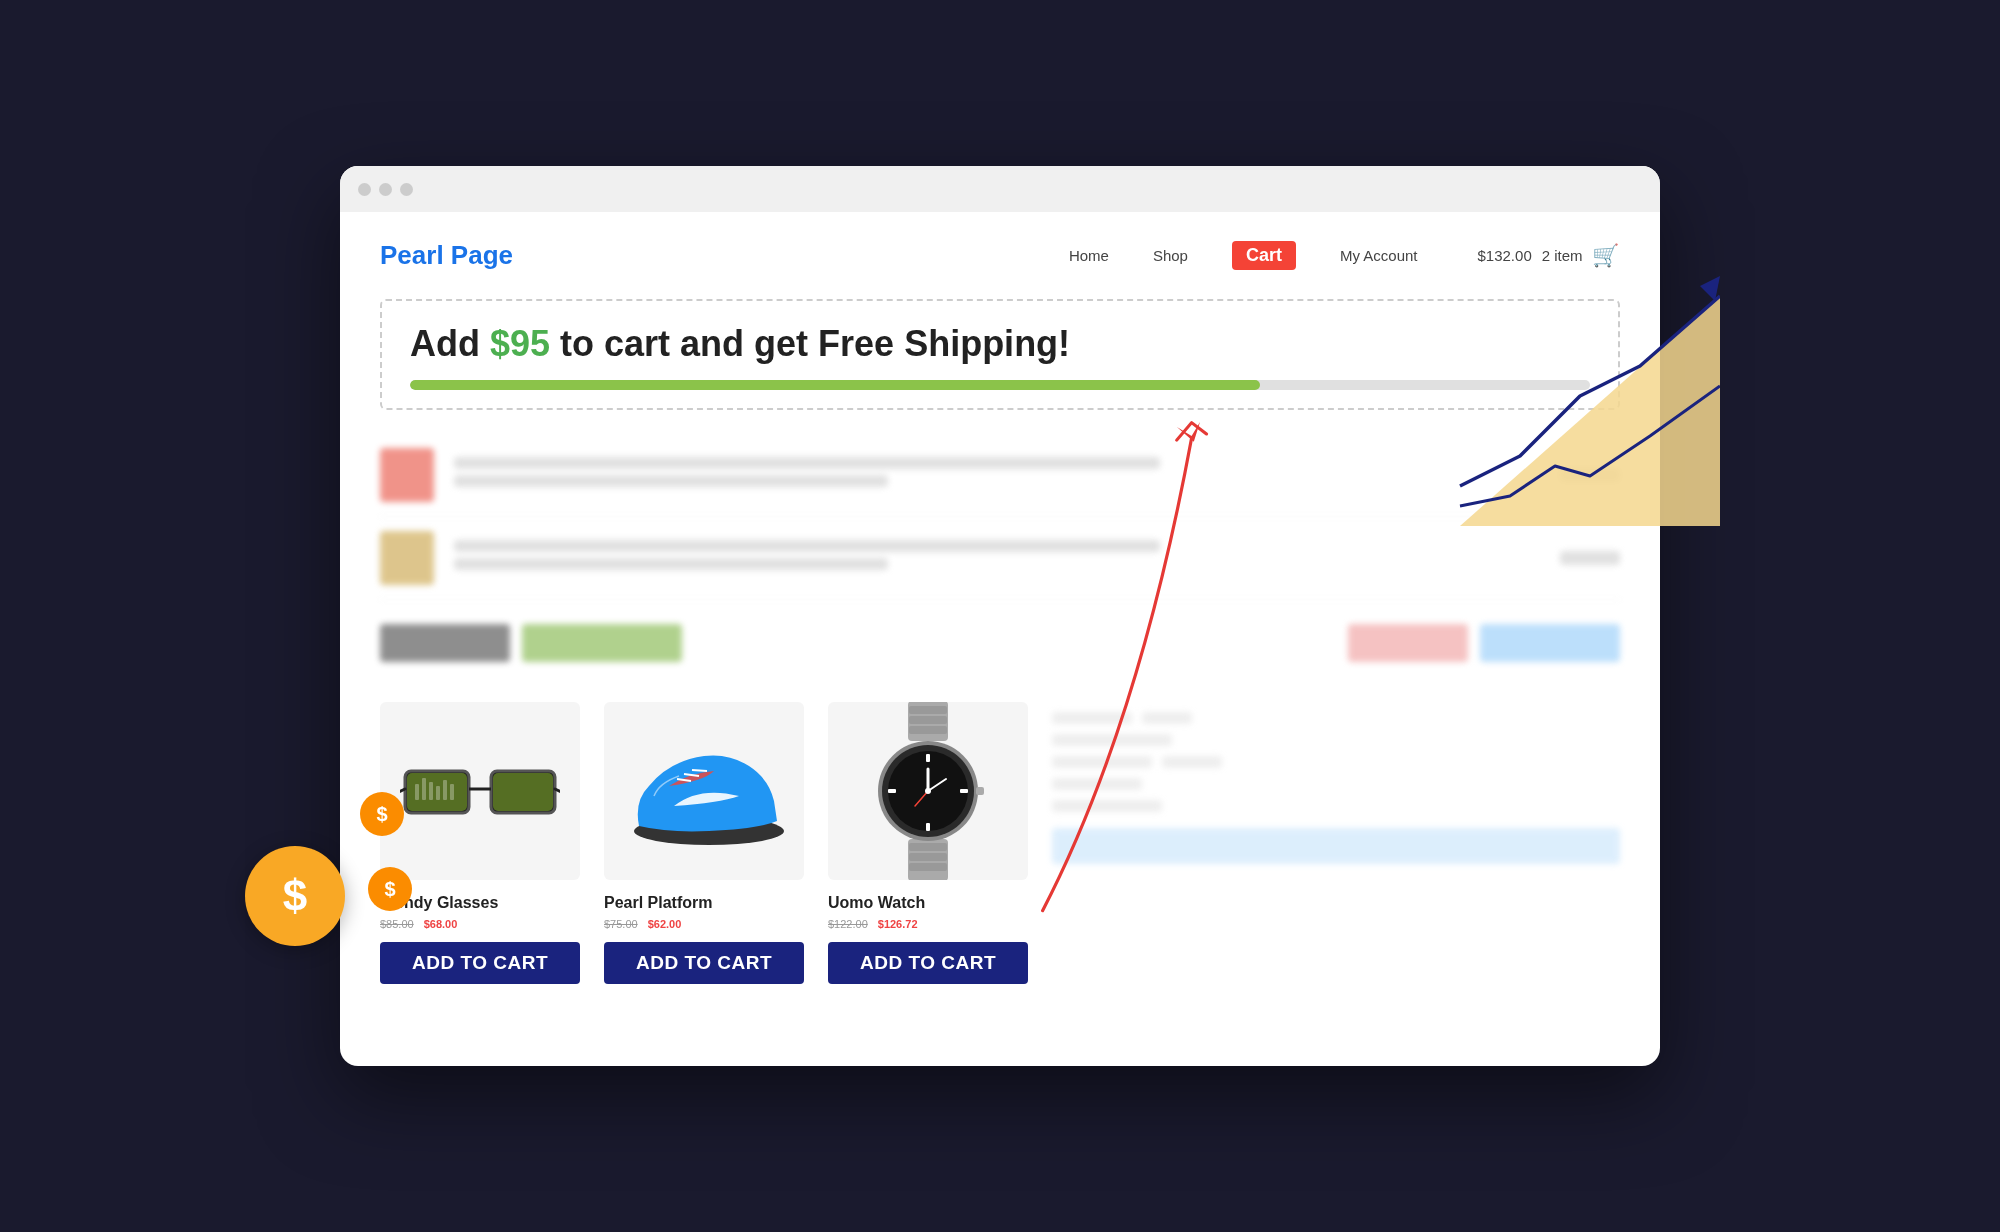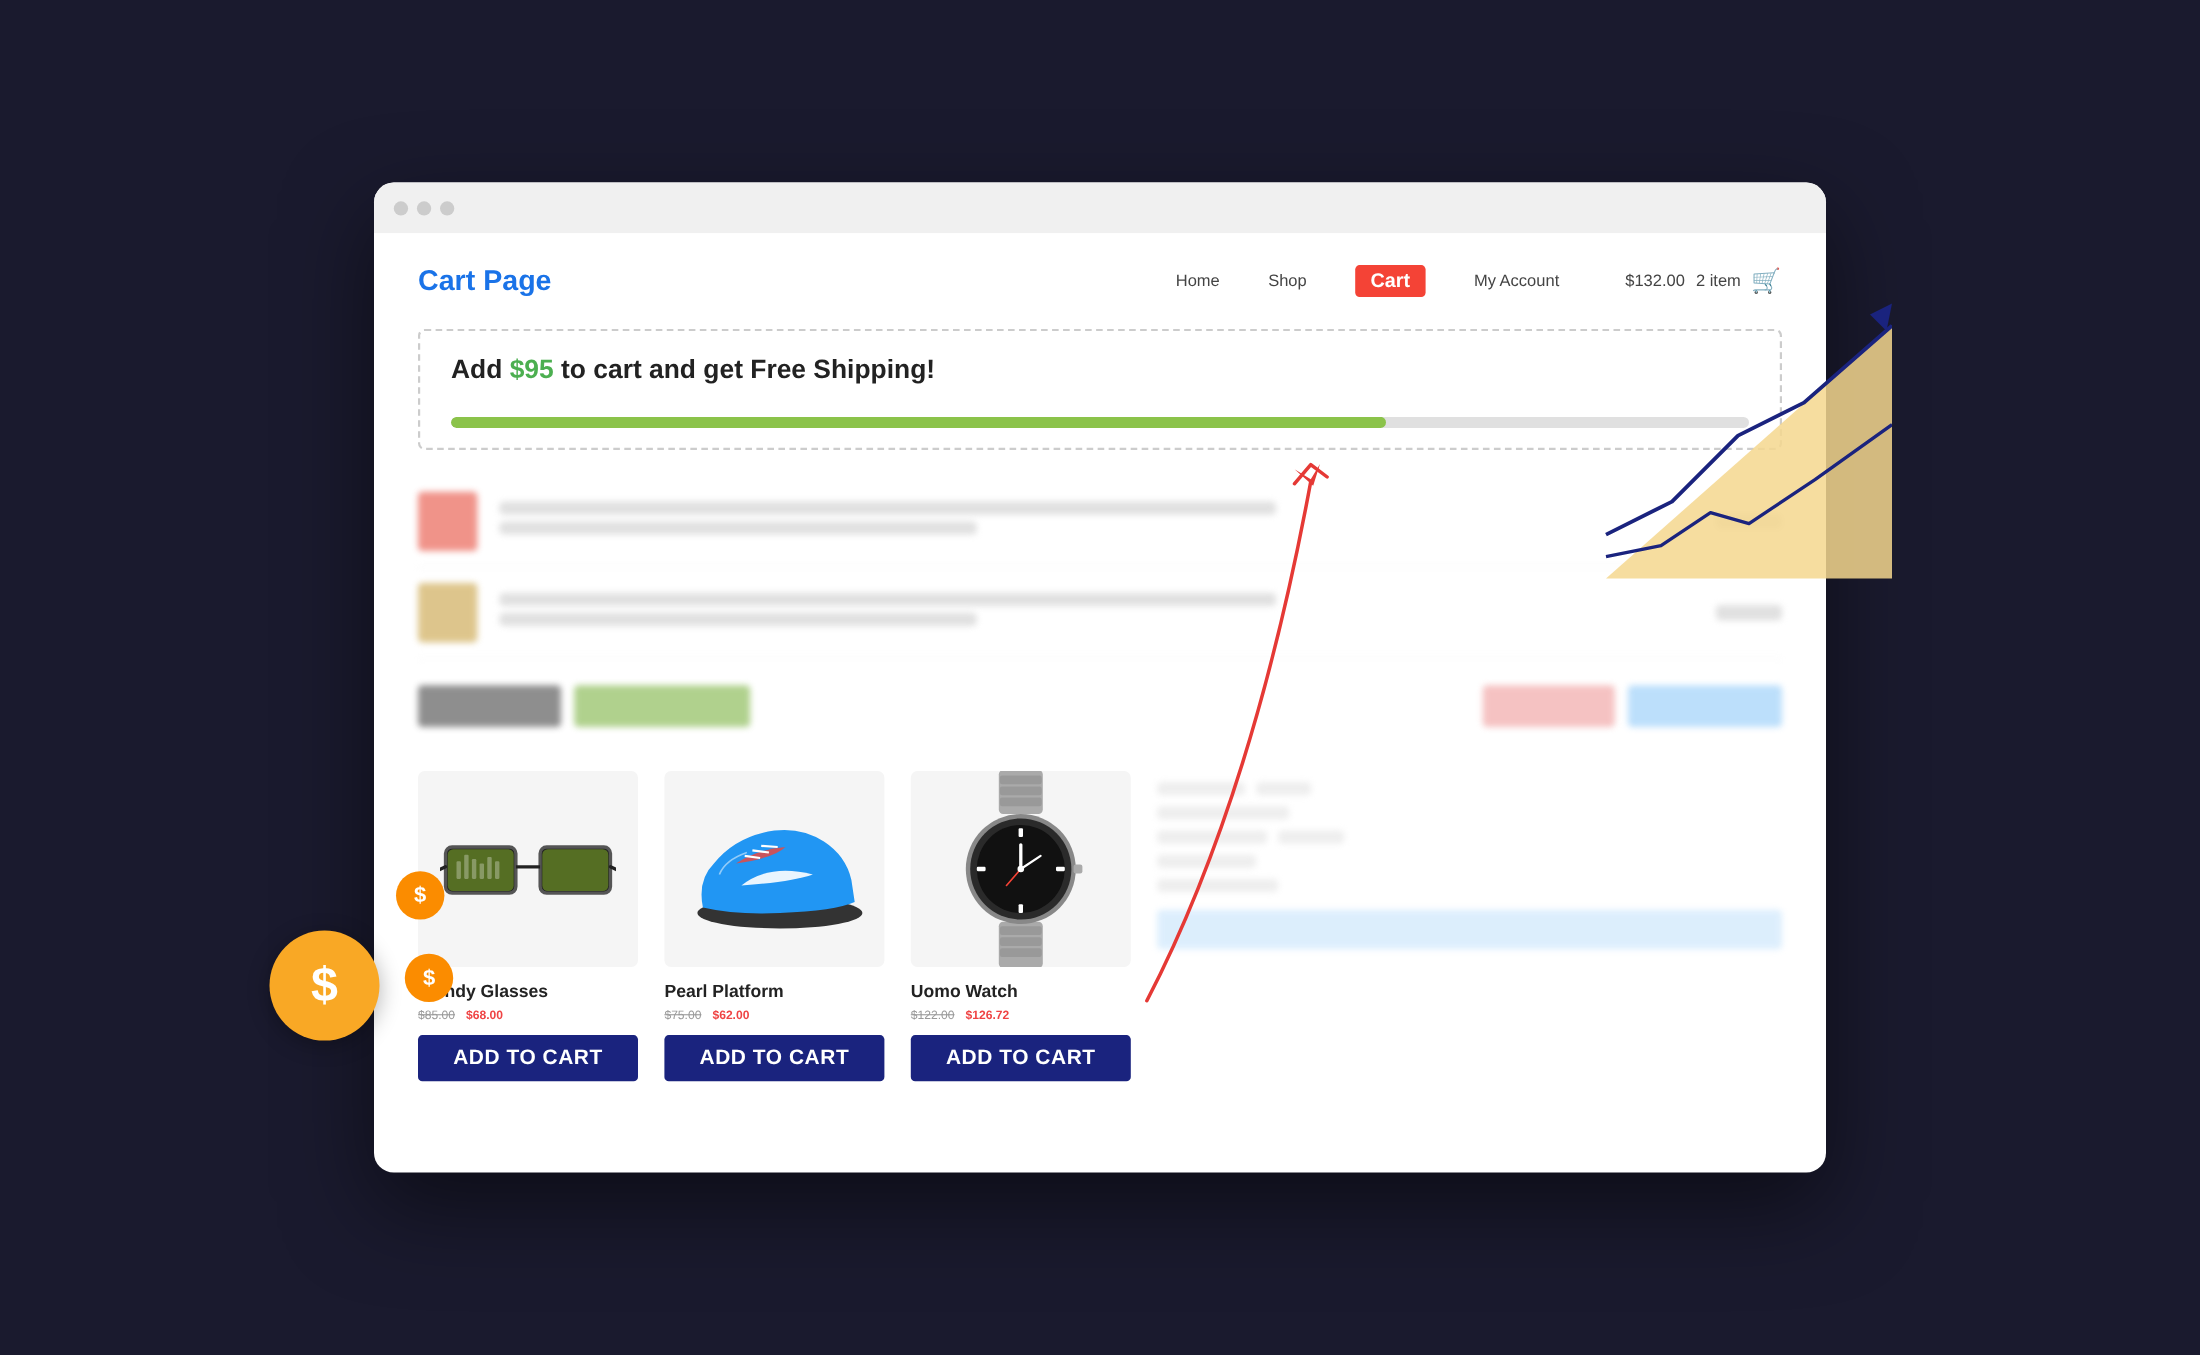--- a/index.html
+++ b/index.html
@@ -101,24 +101,24 @@
 
     
     .shipping-banner {
       border: 2px dashed #ccc;
       border-radius: 6px;
       padding: 22px 28px 18px 28px;
       margin-bottom: 24px;
     }
 
     .shipping-text {
-      font-size: 24px;
+      font-size: 36px;
       font-weight: 700;
       color: #222;
-      margin-bottom: 28px;
+      margin-bottom: 15px;
     }
 
     .shipping-amount {
       color: #4caf50;
     }
 
     .progress-bar-bg {
       background: #e0e0e0;
       border-radius: 10px;
       height: 10px;
@@ -434,21 +434,21 @@
 
       <polyline points="80,240 130,230 175,200 210,210 270,170 340,120" fill="none" stroke="#1a237e" stroke-width="3" stroke-linejoin="round" stroke-dasharray="0"></polyline>
 
       <polygon points="320,20 340,10 335,35" fill="#1a237e"></polygon>
     </svg>
   </div>
 
   <div class="browser-body">
 
     <div class="site-nav">
-      <div class="site-logo">Cart Page</div>
+      <div class="site-logo">Pearl Page</div>
       <nav class="nav-links">
         <a class="nav-link">Home</a>
         <a class="nav-link">Shop</a>
         <a class="nav-link nav-link-active">Cart</a>
         <a class="nav-link">My Account</a>
       </nav>
       <div class="cart-info">
         <span>$132.00</span>
         <span>2 item</span>
         <span class="cart-icon">🛒</span>

